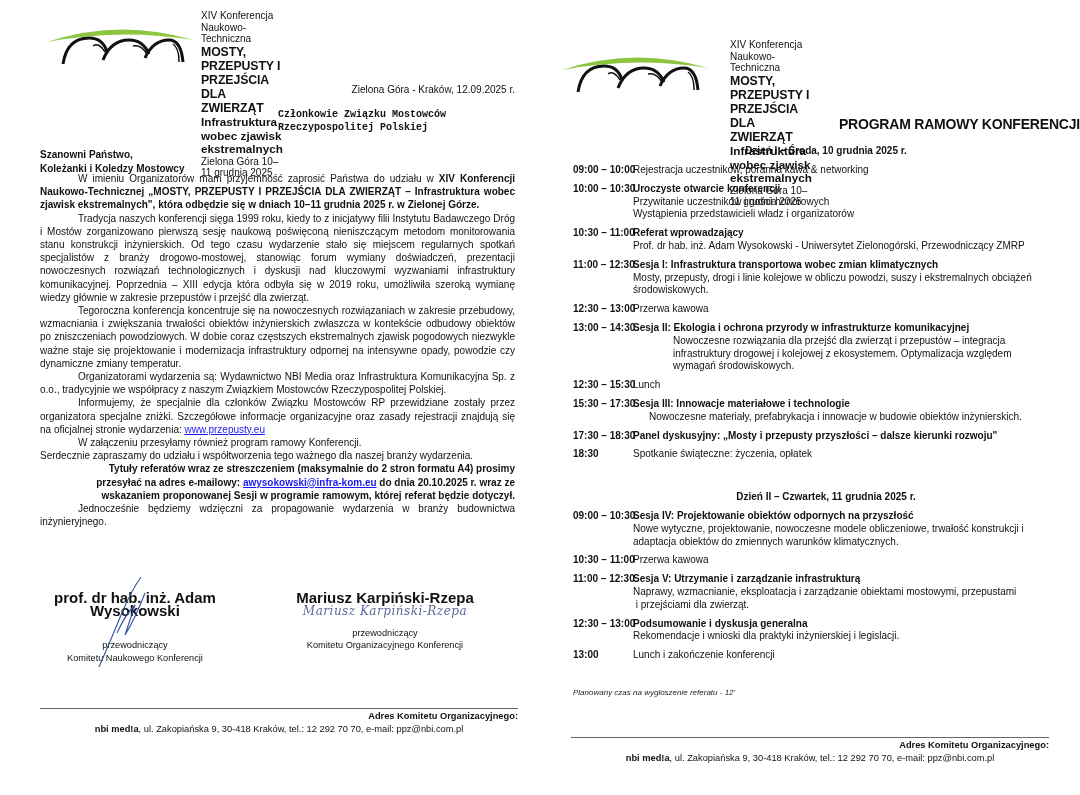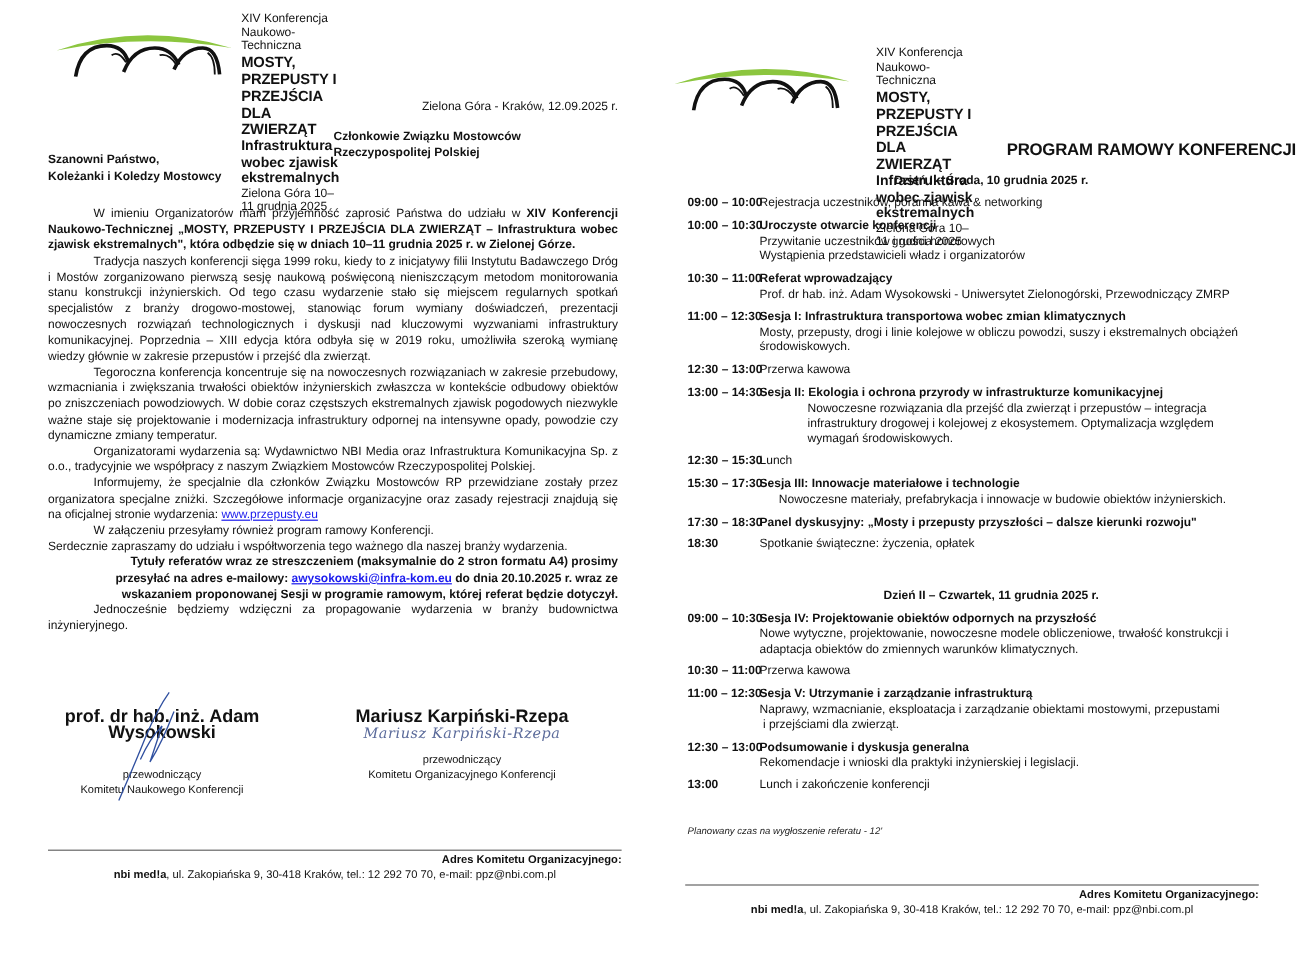--- a/index.html
+++ b/index.html
@@ -19,22 +19,22 @@
 
   #left-page .header { left: 45px; top: 8px; }
   #left-page .logo { left: 0; top: 14px; }
   #left-page .hdr-text { left: 156px; top: 2px; }
   #right-page .header { left: 20px; top: 37px; }
   #right-page .logo { left: 0; top: 13px; }
   #right-page .hdr-text { left: 170px; top: 2px; }
   .bold { font-weight: bold; text-align: right; }
 
   #letter-date { position: absolute; right: 25px; top: 84px; font-size: 10px; }
-  #recipient { position: absolute; left: 278px; top: 108px; font-size: 10px; line-height: 13px; font-weight: bold; }
-  #salutation { position: absolute; left: 40px; top: 127px; font-size: 10px; line-height: 13.5px; font-weight: bold; }
+  #recipient { position: absolute; left: 278px; top: 108px; font-size: 10px; line-height: 13px; font-weight: bold; font-family: Liberation Mono, monospace; }
+  #salutation { position: absolute; left: 40px; top: 148px; font-size: 10px; line-height: 13.5px; font-weight: bold; }
 
   #letter-body { position: absolute; left: 40px; top: 172px; width: 475px; font-size: 10px; line-height: 13.2px; text-align: justify; }
   #letter-body p { margin: 0 0 0 0; text-indent: 38px; }
   #letter-body p.noindent { text-indent: 0; }
   #letter-body a { color: #1a1aee; text-decoration: underline; }
 
   .sig { position: absolute; top: 592px; width: 230px; text-align: center; font-size: 9.2px; line-height: 12.5px; }
   #sig-left { left: 20px; }
   #sig-right { left: 270px; }
   .sig .name { font-weight: bold; font-size: 15px; }

